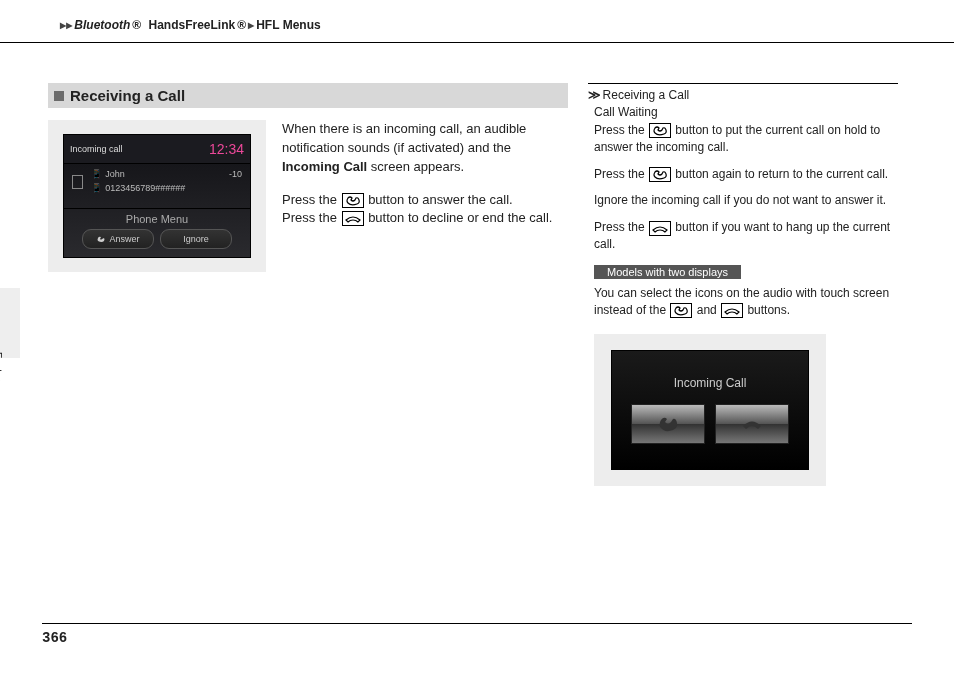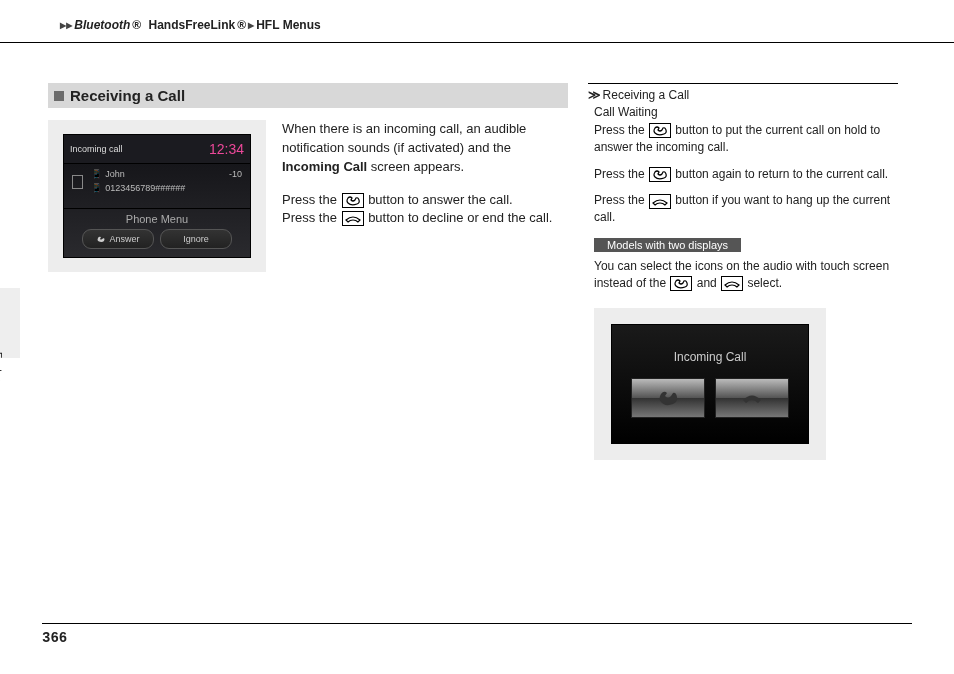--- a/index.html
+++ b/index.html
@@ -249,32 +249,33 @@
     <div class="side-para">
       <span>Press the </span><span class="inline-icon"><svg width="20" height="13" viewBox="0 0 20 13">
             <path d="M5 9 Q3 7 5 4 Q7 2 9 4 L8 6 Q10 8 12 6 L13 4 Q15 3 16 6 Q17 9 14 10 Q8 12 5 9" fill="none" stroke="#000" stroke-width="1.2"></path>
           </svg></span><span> button to put the current call on hold to answer the incoming call.</span>
     </div>
     <div class="side-para">
       <span>Press the </span><span class="inline-icon"><svg width="20" height="13" viewBox="0 0 20 13">
             <path d="M5 9 Q3 7 5 4 Q7 2 9 4 L8 6 Q10 8 12 6 L13 4 Q15 3 16 6 Q17 9 14 10 Q8 12 5 9" fill="none" stroke="#000" stroke-width="1.2"></path>
           </svg></span><span> button again to return to the current call.</span>
     </div>
+    <div class="side-para">Ignore the incoming call if you do not want to answer it.</div>
     <div class="side-para">
       <span>Press the </span><span class="inline-icon"><svg width="20" height="13" viewBox="0 0 20 13">
             <path d="M3 8 Q10 2 17 8 L15 10 Q13 8 10 8 Q7 8 5 10 Z" fill="none" stroke="#000" stroke-width="1.2"></path>
           </svg></span><span> button if you want to hang up the current call.</span>
     </div>
     <div class="badge">Models with two displays</div>
     <div class="side-para">
       <span>You can select the icons on the audio with touch screen instead of the </span><span class="inline-icon"><svg width="20" height="13" viewBox="0 0 20 13">
             <path d="M5 9 Q3 7 5 4 Q7 2 9 4 L8 6 Q10 8 12 6 L13 4 Q15 3 16 6 Q17 9 14 10 Q8 12 5 9" fill="none" stroke="#000" stroke-width="1.2"></path>
           </svg></span><span> and </span><span class="inline-icon"><svg width="20" height="13" viewBox="0 0 20 13">
             <path d="M3 8 Q10 2 17 8 L15 10 Q13 8 10 8 Q7 8 5 10 Z" fill="none" stroke="#000" stroke-width="1.2"></path>
-          </svg></span><span> select.</span>
+          </svg></span><span> buttons.</span>
     </div>
     <div class="screenshot2">
       <div class="touch-screen">
         <div class="touch-title">Incoming Call</div>
         <div class="touch-btns">
           <div class="touch-btn">
             <svg width="26" height="20" viewBox="0 0 26 20">
                 <path d="M6 14 Q3 11 6 6 Q9 2 12 5 L10 8 Q13 11 16 8 L18 5 Q21 4 22 9 Q23 14 18 16 Q10 19 6 14" fill="#333"></path>
               </svg>
           </div>

